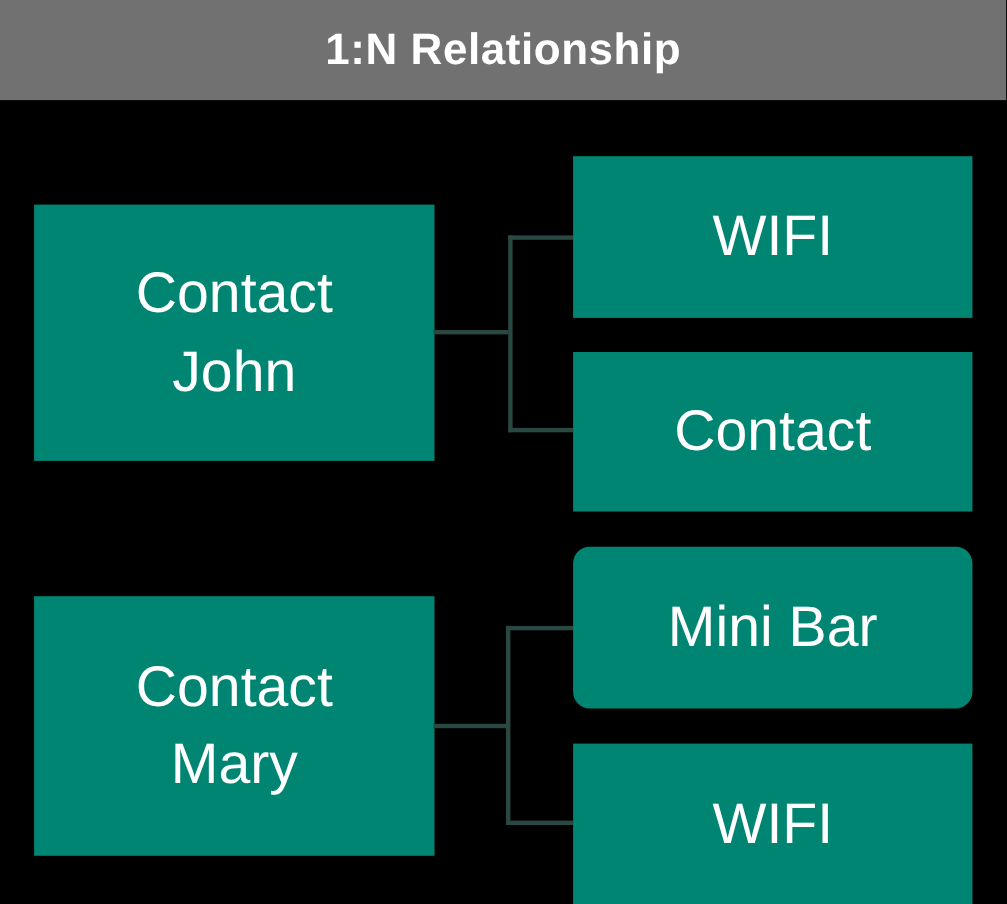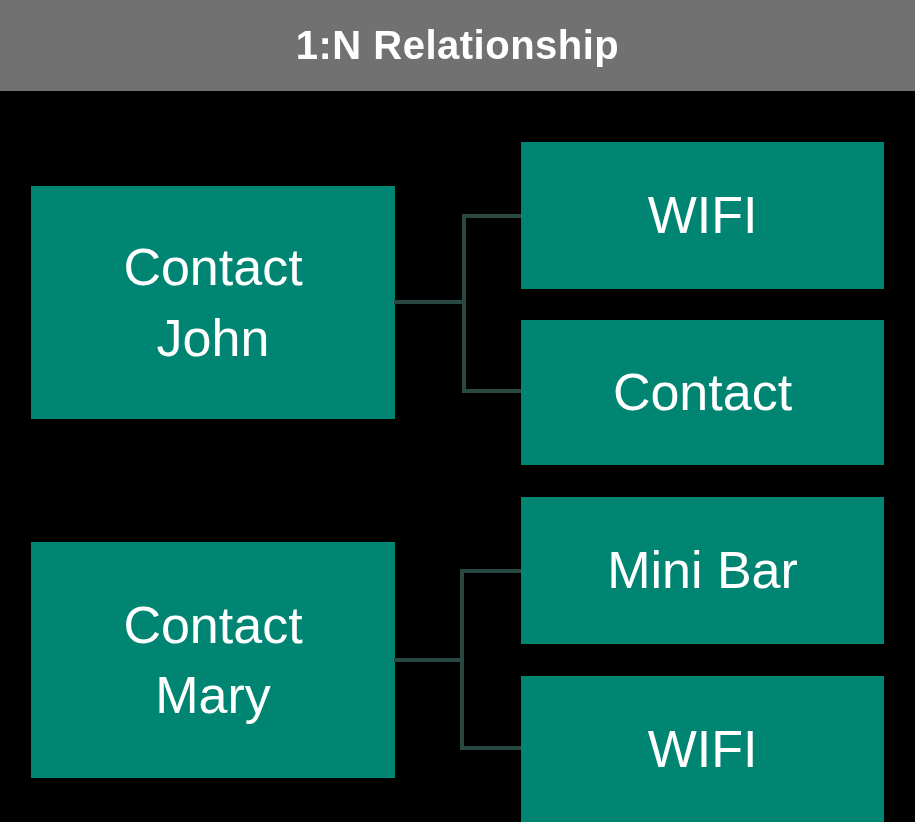--- a/index.html
+++ b/index.html
@@ -49,21 +49,21 @@
     font-weight: 400;
     line-height: 1.35;
     white-space: pre-line;
   }
   
   .g1-parent  { left: 31px;  top: 186px; width: 364px; height: 233px; }
   .g1-child1  { left: 521px; top: 142px; width: 363px; height: 147px; }
   .g1-child2  { left: 521px; top: 320px; width: 363px; height: 145px; }
   
   .g2-parent  { left: 31px;  top: 542px; width: 364px; height: 236px; }
-  .g2-child1  { left: 521px; top: 497px; width: 363px; height: 147px; }
+  .g2-child1  { left: 521px; top: 497px; width: 363px; height: 147px; border-radius: 15px; }
   .g2-child2  { left: 521px; top: 676px; width: 363px; height: 147px; }
   
   .line {
     position: absolute;
     background: var(--connector, #2a4842);
   }
   .g1-stub   { left: 394px; top: 300px; width: 68px;  height: 4px; }
   .g1-trunk  { left: 462px; top: 214px; width: 4px;   height: 179px; }
   .g1-branch-top { left: 462px; top: 214px; width: 59px; height: 4px; }
   .g1-branch-bot { left: 462px; top: 389px; width: 59px; height: 4px; }

